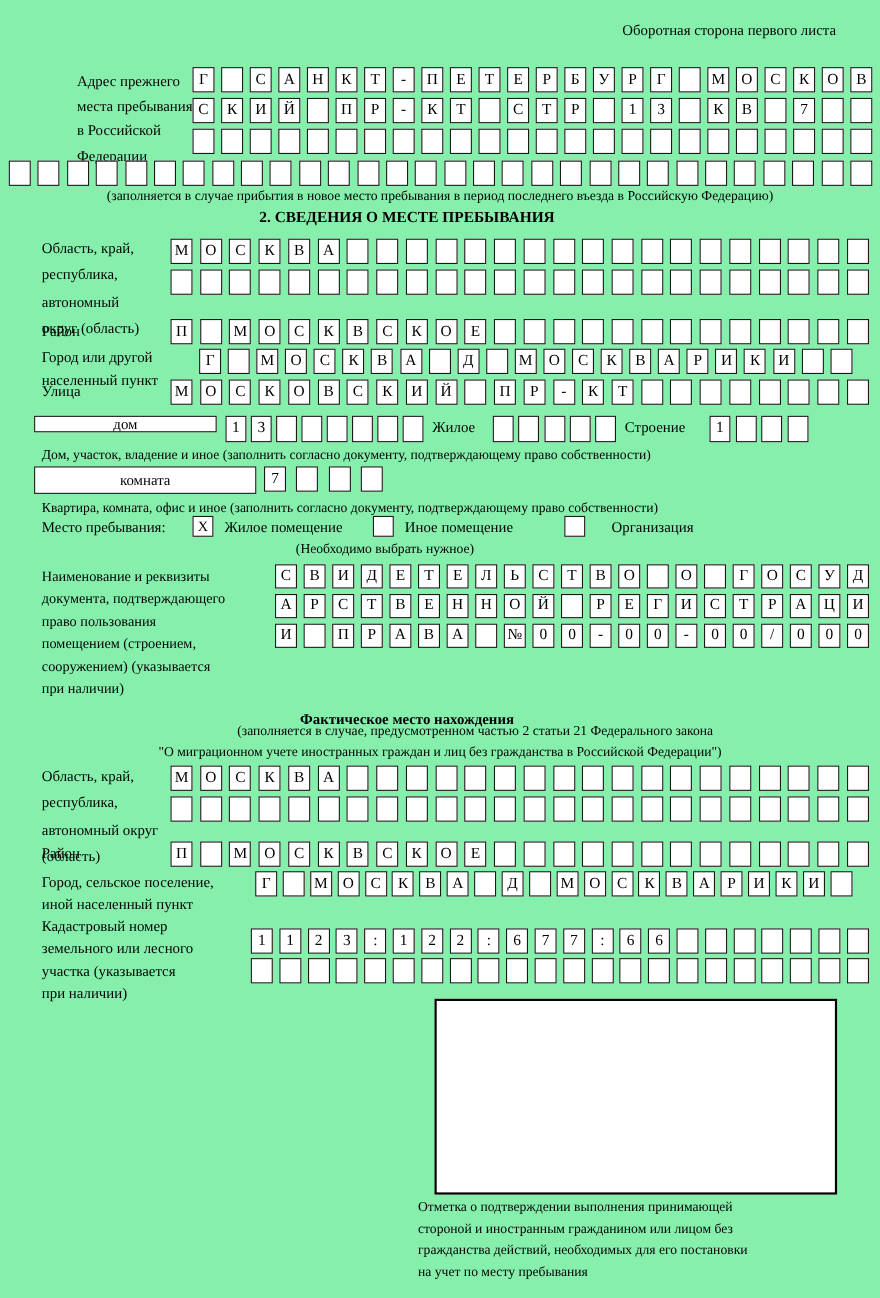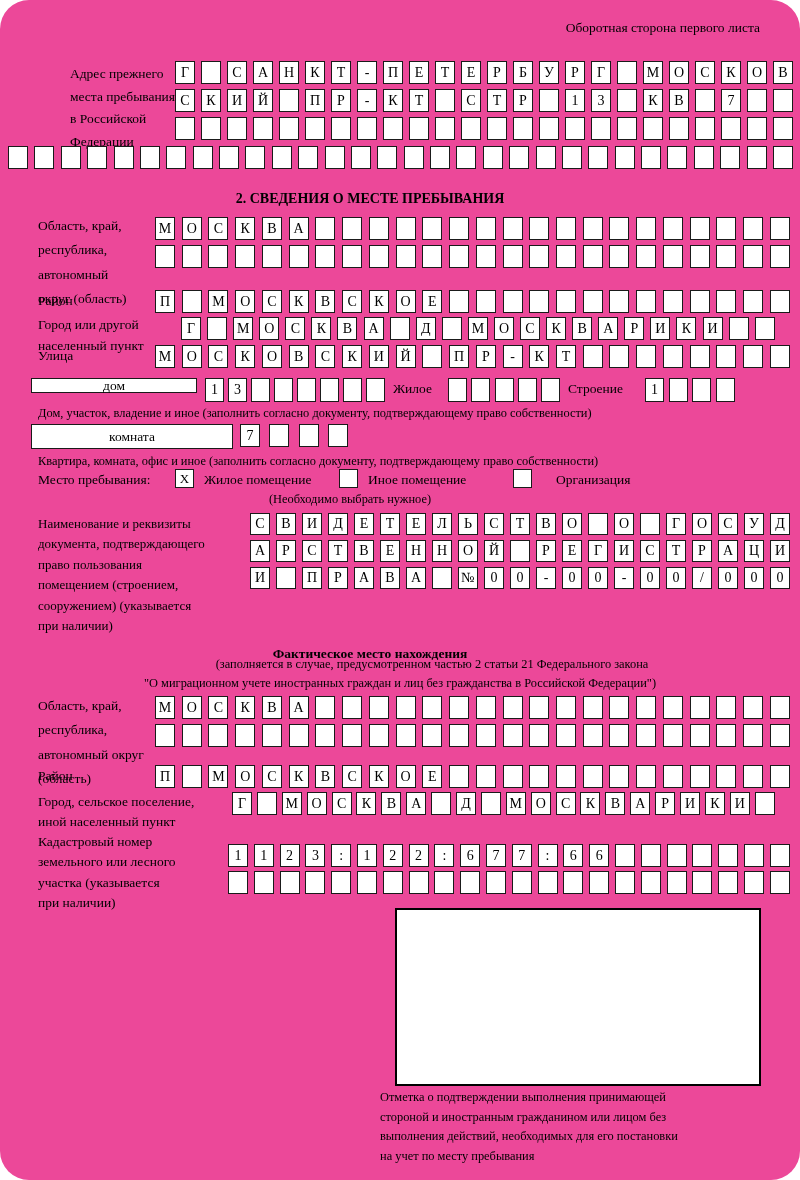--- a/index.html
+++ b/index.html
@@ -1,17 +1,17 @@
 <!DOCTYPE html>
 <html><head>
 <meta charset="utf-8">
 <style>
   html,body{margin:0;padding:0;background:#fff;}
-  .page{position:relative;width:800px;height:1180px;background:#ec4899;color:#000;
-        font-family:"Liberation Serif","DejaVu Serif",serif;overflow:hidden;border-radius:29px;}
+  .page{position:relative;width:800px;height:1180px;background:#86efac;color:#000;
+        font-family:"Liberation Serif","DejaVu Serif",serif;overflow:hidden;}
   .txt{position:absolute;font-size:13.5px;white-space:nowrap;}
   .note{position:absolute;left:0;width:800px;text-align:center;font-size:12.4px;white-space:nowrap;}
   .heading{position:absolute;left:0;width:740px;text-align:center;font-weight:bold;font-size:14px;}
   .label{position:absolute;font-size:13.5px;}
   .label .lbl-line{line-height:24.3px;}
   .lh22 .lbl-line{line-height:22.5px;}
   .lh21 .lbl-line{line-height:21px;}
   .lh20 .lbl-line{line-height:20.4px;}
   .lh195 .lbl-line{line-height:19.5px;}
   .grid{position:absolute;display:flex;justify-content:space-between;}
@@ -144,20 +144,21 @@
       <div class="cell"></div>
       <div class="cell"></div>
       <div class="cell"></div>
       <div class="cell"></div>
       <div class="cell"></div>
       <div class="cell"></div>
       <div class="cell"></div>
       <div class="cell"></div>
       <div class="cell"></div>
     </div>
+  <div class="note" style="top:171px;">(заполняется в случае прибытия в новое место пребывания в период последнего въезда в Российскую Федерацию)</div>
 
   <div class="heading" style="top:191px;">2. СВЕДЕНИЯ О МЕСТЕ ПРЕБЫВАНИЯ</div>
 
   <div class="label" style="left:38px;top:214px;">
       <div class="lbl-line">Область, край,</div>
       <div class="lbl-line">республика,</div>
       <div class="lbl-line">автономный</div>
       <div class="lbl-line">округ (область)</div>
     </div>
   <div class="grid" style="left:155px;top:217px;width:635px;">
@@ -595,17 +596,17 @@
       <div class="cell"></div>
       <div class="cell"></div>
       <div class="cell"></div>
       <div class="cell"></div>
     </div>
 
   <div class="stamp" style="left:395px;top:908px;width:362px;height:174px;"></div>
   <div class="caption-block" style="left:380px;top:1088px;width:392px;">
       <div class="lbl-line">Отметка о подтверждении выполнения принимающей</div>
       <div class="lbl-line">стороной и иностранным гражданином или лицом без</div>
-      <div class="lbl-line">выполнения действий, необходимых для его постановки</div>
+      <div class="lbl-line">гражданства действий, необходимых для его постановки</div>
       <div class="lbl-line">на учет по месту пребывания</div>
     </div>
 
 </div>
 
 </body></html>

